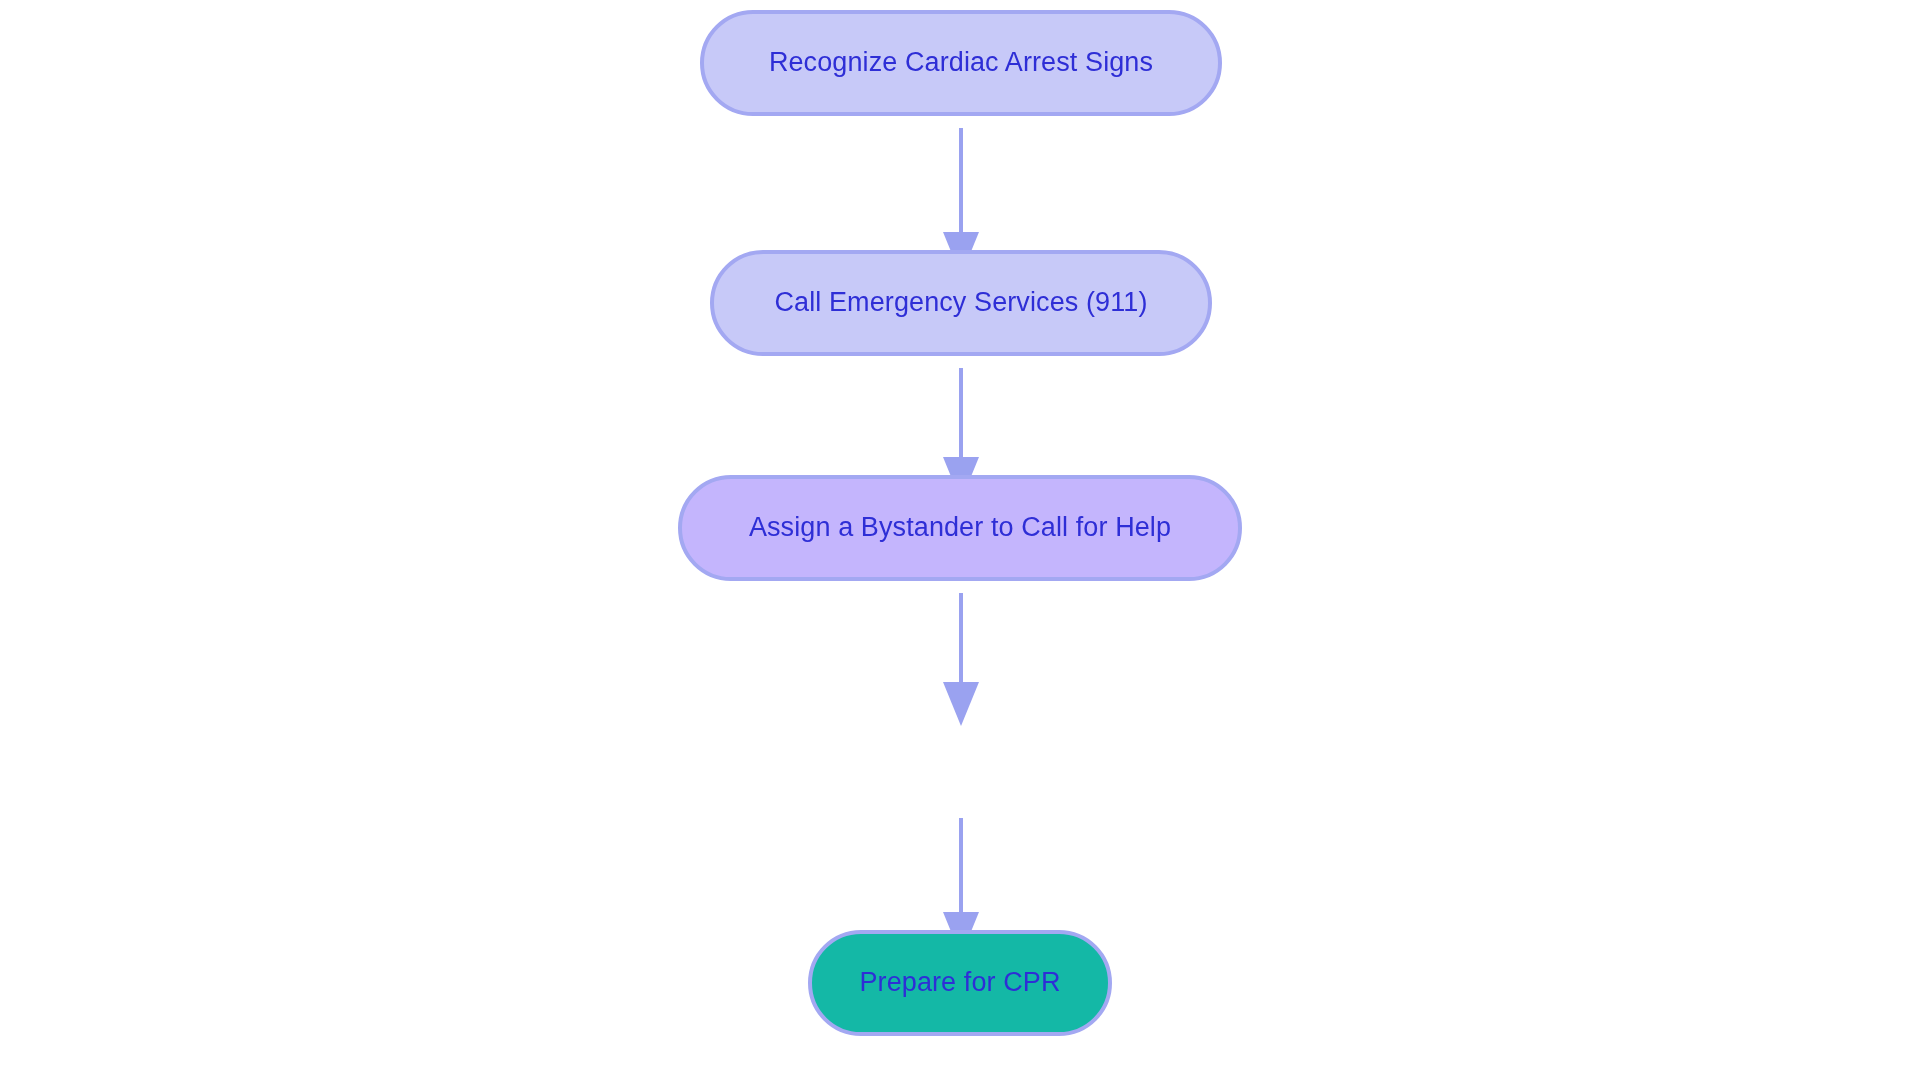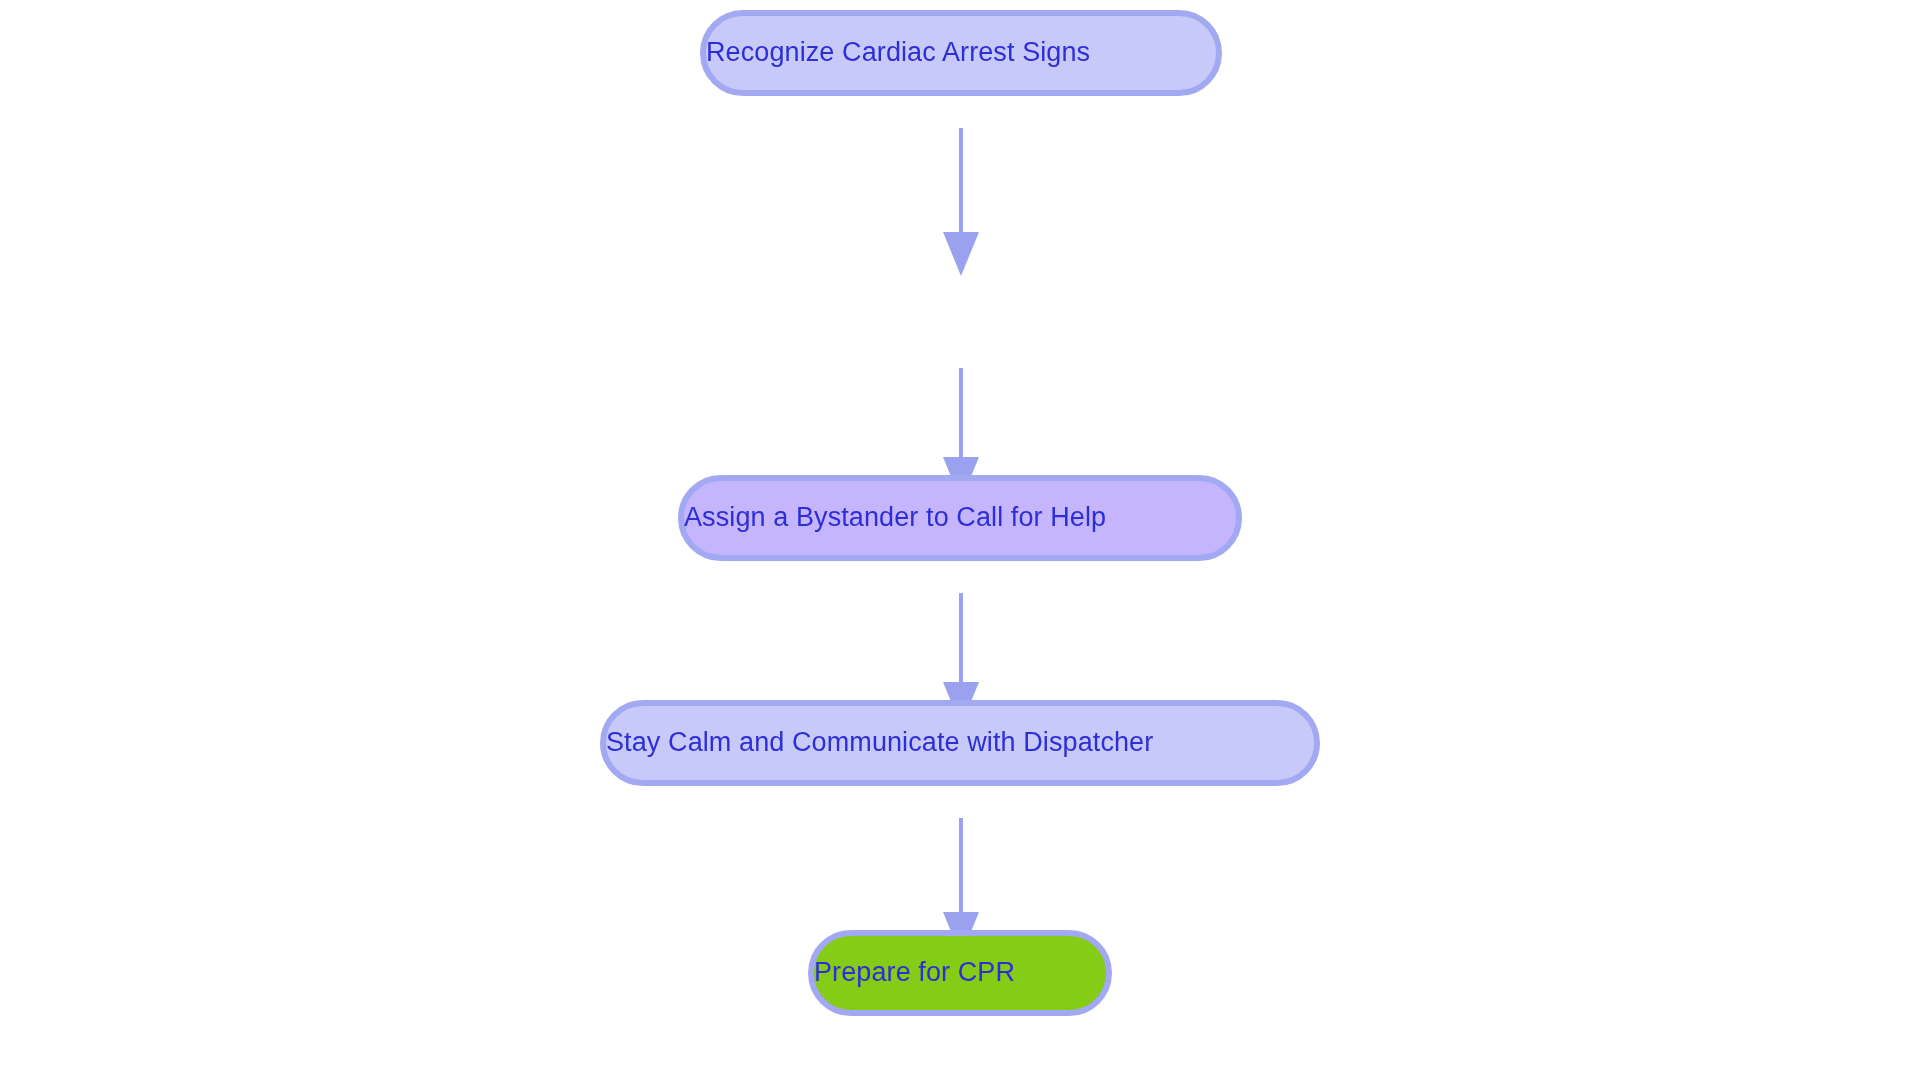--- a/index.html
+++ b/index.html
@@ -40,24 +40,25 @@
     width: 1920px;
     height: 1083px;
     z-index: 2;
   }
 
   .flow-node {
     position: absolute;
     box-sizing: border-box;
     display: flex;
     align-items: center;
+    justify-content: center;
     background: #c7c9f8;
-    border: 6px solid #000000;
+    border: 4px solid #000000;
     border-radius: 60px;
-    height: 86px;
+    height: 106px;
   }
 
   .flow-node-label {
     color: #2e2ed6;
     font-size: 27px;
     font-weight: 400;
     letter-spacing: 0.1px;
     line-height: 1.15;
     white-space: nowrap;
     text-align: center;
@@ -99,27 +100,27 @@
       <line x1="961" y1="818" x2="961" y2="916" stroke="#9aa2f0" stroke-width="4" marker-end="url(#arrowhead)"></line>
     </g>
   </svg>
 
   <div id="node-layer">
 
     <div class="flow-node node-0" style="background: rgb(199, 201, 248); border-color: rgb(163, 168, 242);">
       <span class="flow-node-label" style="color: rgb(46, 46, 214);">Recognize Cardiac Arrest Signs</span>
     </div>
 
+    <div class="flow-node node-1" style="background: rgb(199, 201, 248); border-color: rgb(163, 168, 242);">
+      <span class="flow-node-label" style="color: rgb(46, 46, 214);">Call Emergency Services (911)</span>
+    </div>
 
     <div class="flow-node node-2" style="background: #c4b5fd; border-color: rgb(163, 168, 242);">
       <span class="flow-node-label" style="color: rgb(46, 46, 214);">Assign a Bystander to Call for Help</span>
     </div>
 
-    <div class="flow-node node-3" style="background: rgb(199, 201, 248); border-color: rgb(163, 168, 242);">
-      <span class="flow-node-label" style="color: rgb(46, 46, 214);">Stay Calm and Communicate with Dispatcher</span>
-    </div>
 
-    <div class="flow-node node-4" style="background: #84cc16; border-color: rgb(163, 168, 242);">
+    <div class="flow-node node-4" style="background: #14b8a6; border-color: rgb(163, 168, 242);">
       <span class="flow-node-label" style="color: rgb(46, 46, 214);">Prepare for CPR</span>
     </div>
 
   </div>
 </div>
 
 </body></html>

